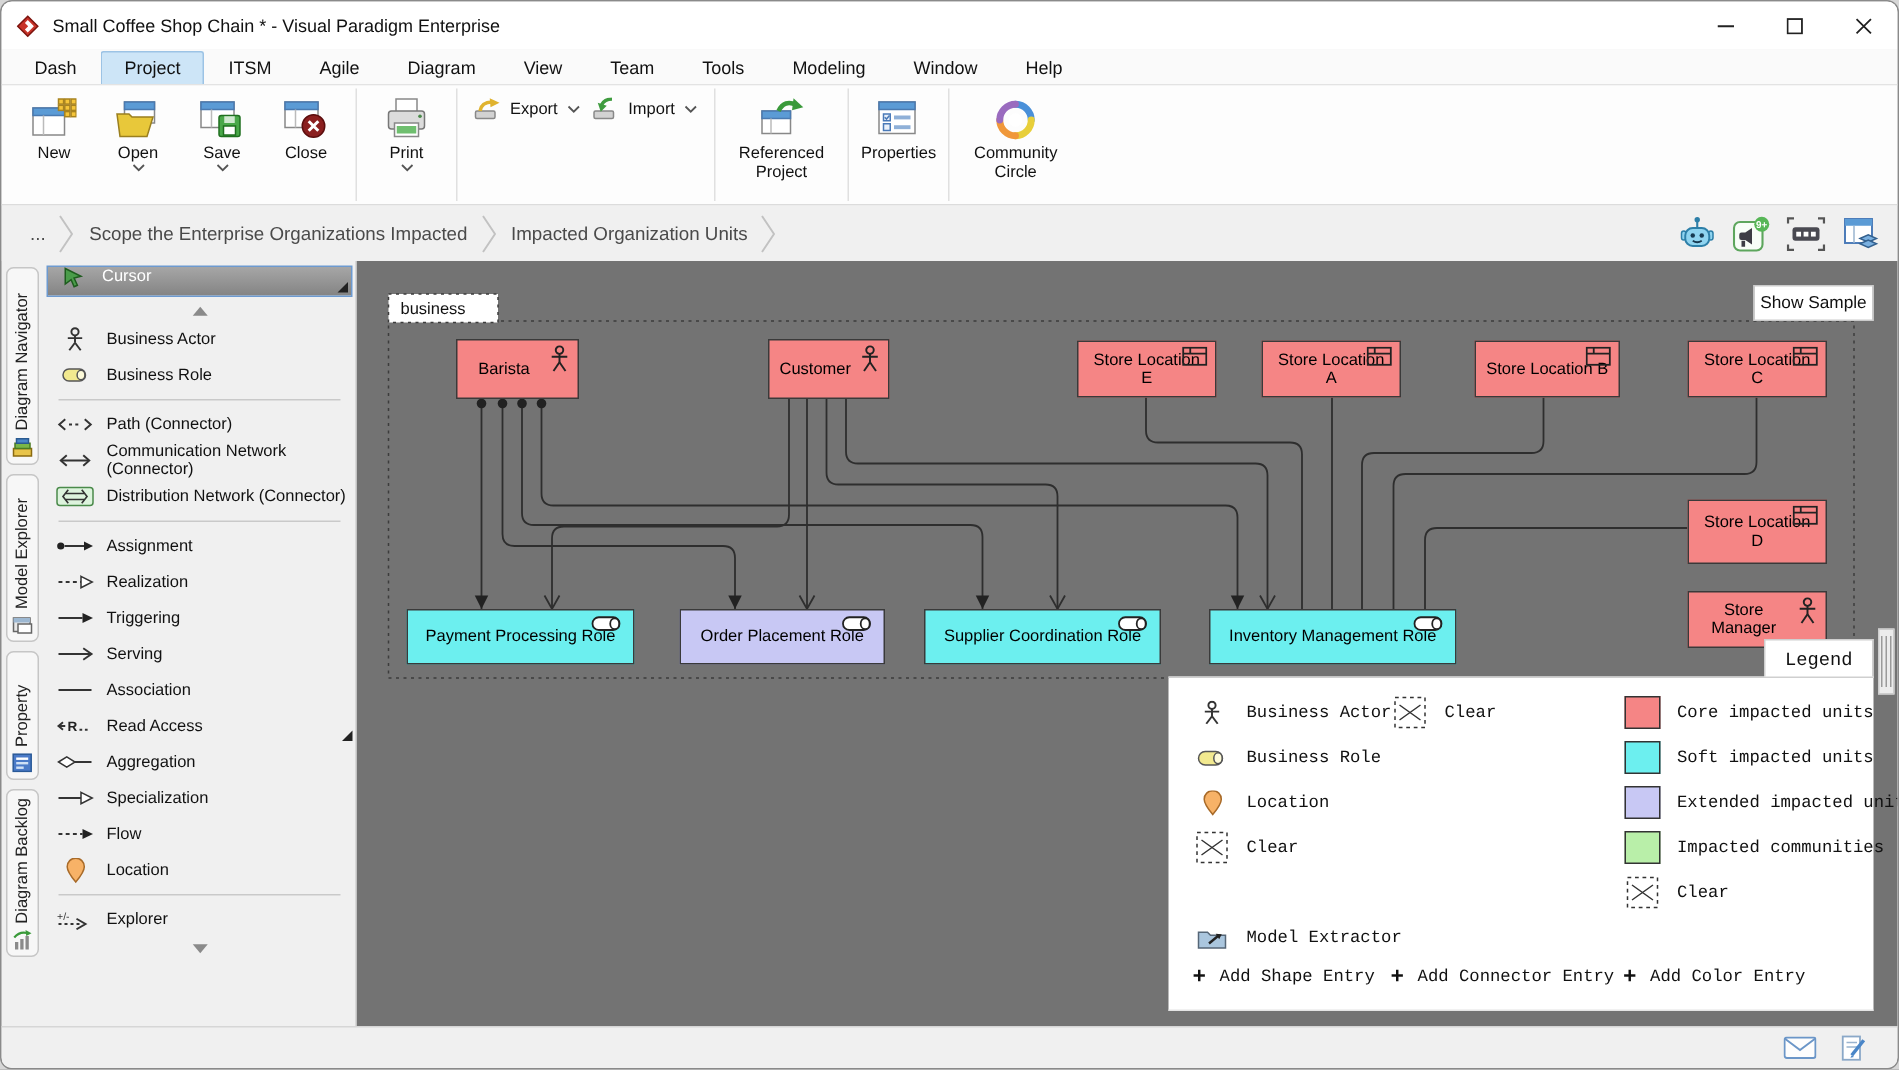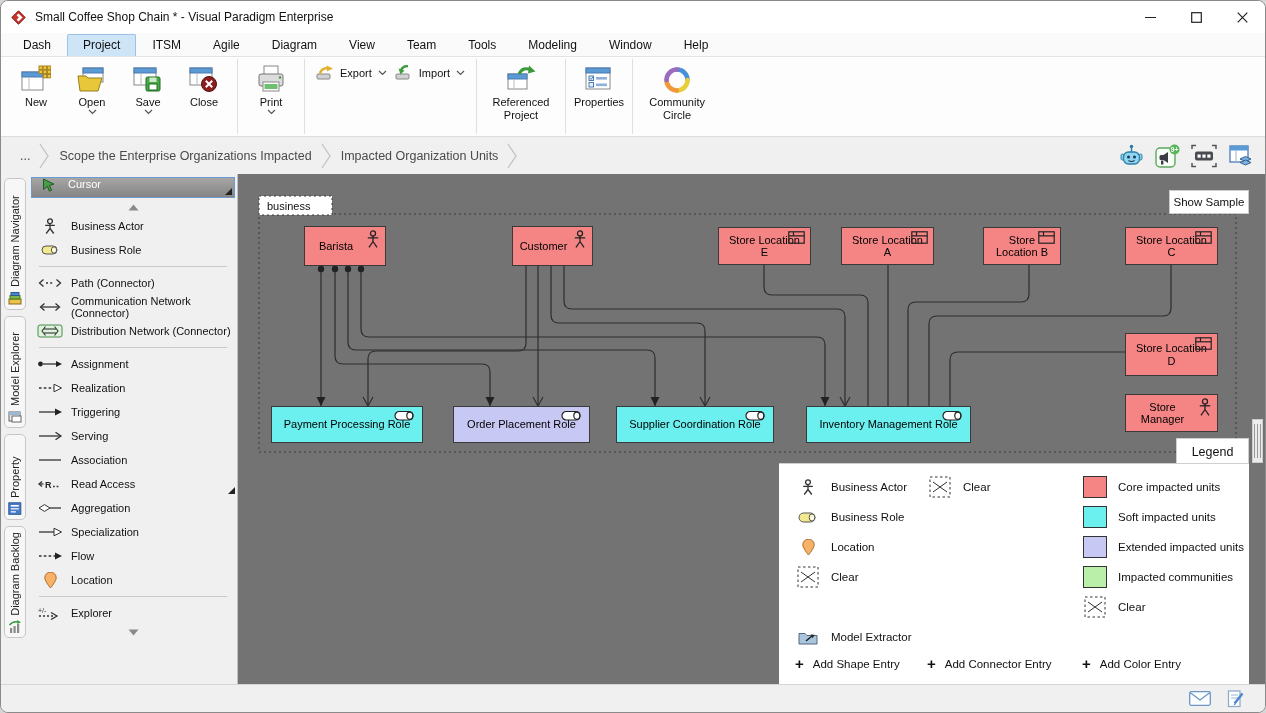--- a/index.html
+++ b/index.html
@@ -43,21 +43,21 @@
   .pal-ic{width:28px;display:flex;justify-content:center;flex:0 0 auto;}
   .pal-div{height:1px;background:#c9c9c9;margin:4px 10px;}
   .pal-scroll{height:14px;display:flex;justify-content:center;align-items:center;}
   .corner:after{content:"";position:absolute;right:2px;bottom:2px;border-left:7px solid transparent;border-bottom:7px solid #222;}
   
   .canvas{flex:1;background:#737373;position:relative;overflow:hidden;}
   svg.diagram{position:absolute;left:0;top:0;}
   svg text{font-family:"Liberation Sans",sans-serif;}
   .node{position:absolute;border:1px solid #3a3a3a;font-size:11px;color:#000;display:flex;align-items:center;justify-content:center;text-align:center;box-sizing:border-box;line-height:1.1;}
   .node .nico{position:absolute;top:3px;right:5px;display:flex;}
-  .legend{position:absolute;left:541px;top:264px;width:470px;height:248px;}
+  .legend{position:absolute;left:541px;top:252px;width:470px;height:248px;font-family:Liberation Mono, monospace;}
   .legend-tab{position:absolute;right:0;top:0;width:73px;height:26px;background:#fff;border:1px solid #cfcfcf;border-bottom:none;display:flex;align-items:center;justify-content:center;font-size:12.5px;color:#111;box-sizing:border-box;}
   .legend-body{position:absolute;left:0;right:0;top:25px;bottom:0;background:#fff;border-top:1px solid #cfcfcf;border-bottom:1px solid #e4e4e4;}
   .lg-row{position:absolute;display:flex;align-items:center;gap:10px;height:26px;font-size:11.5px;color:#111;white-space:nowrap;}
   .lg-ico{width:26px;display:flex;justify-content:center;flex:0 0 auto;}
   .lg-sw{width:24px;height:22px;border:1px solid #333;box-sizing:border-box;}
   .lg-add{position:absolute;display:flex;align-items:center;gap:9px;font-size:11.5px;color:#111;white-space:nowrap;}
   .plus{font-weight:bold;font-size:15px;line-height:1;}
   .show-sample{position:absolute;left:931px;top:16px;width:80px;height:24px;background:#fff;border:1px solid #cbcbcb;font-size:11.5px;display:flex;align-items:center;justify-content:center;color:#111;box-sizing:border-box;}
   .vscroll{position:absolute;left:1014px;top:245px;width:11px;height:44px;background:#ececec;border:1px solid #cdcdcd;display:flex;justify-content:center;gap:2px;padding:4px 0;box-sizing:border-box;}
   .vscroll i{width:1px;background:#9a9a9a;}
@@ -658,21 +658,21 @@
             <span class="nico">
               <svg width="17" height="13" viewBox="0 0 17 13">
                 <g stroke="#222" stroke-width="1.2" fill="none">
                   <rect x="0.8" y="0.8" width="15.4" height="11.4"></rect>
                   <line x1="0.8" y1="4.8" x2="16.2" y2="4.8"></line>
                   <line x1="5.5" y1="0.8" x2="5.5" y2="4.8"></line>
                 </g>
               </svg>
             </span>
           </div>
-          <div class="node" style="left: 745px; top: 53px; width: 78px; height: 38px; background: rgb(245, 133, 133); padding: 0px 6px;">
+          <div class="node" style="left: 745px; top: 53px; width: 97px; height: 38px; background: rgb(245, 133, 133); padding: 0px 6px;">
             <span>Store Location B</span>
             <span class="nico">
               <svg width="17" height="13" viewBox="0 0 17 13">
                 <g stroke="#222" stroke-width="1.2" fill="none">
                   <rect x="0.8" y="0.8" width="15.4" height="11.4"></rect>
                   <line x1="0.8" y1="4.8" x2="16.2" y2="4.8"></line>
                   <line x1="5.5" y1="0.8" x2="5.5" y2="4.8"></line>
                 </g>
               </svg>
             </span>

